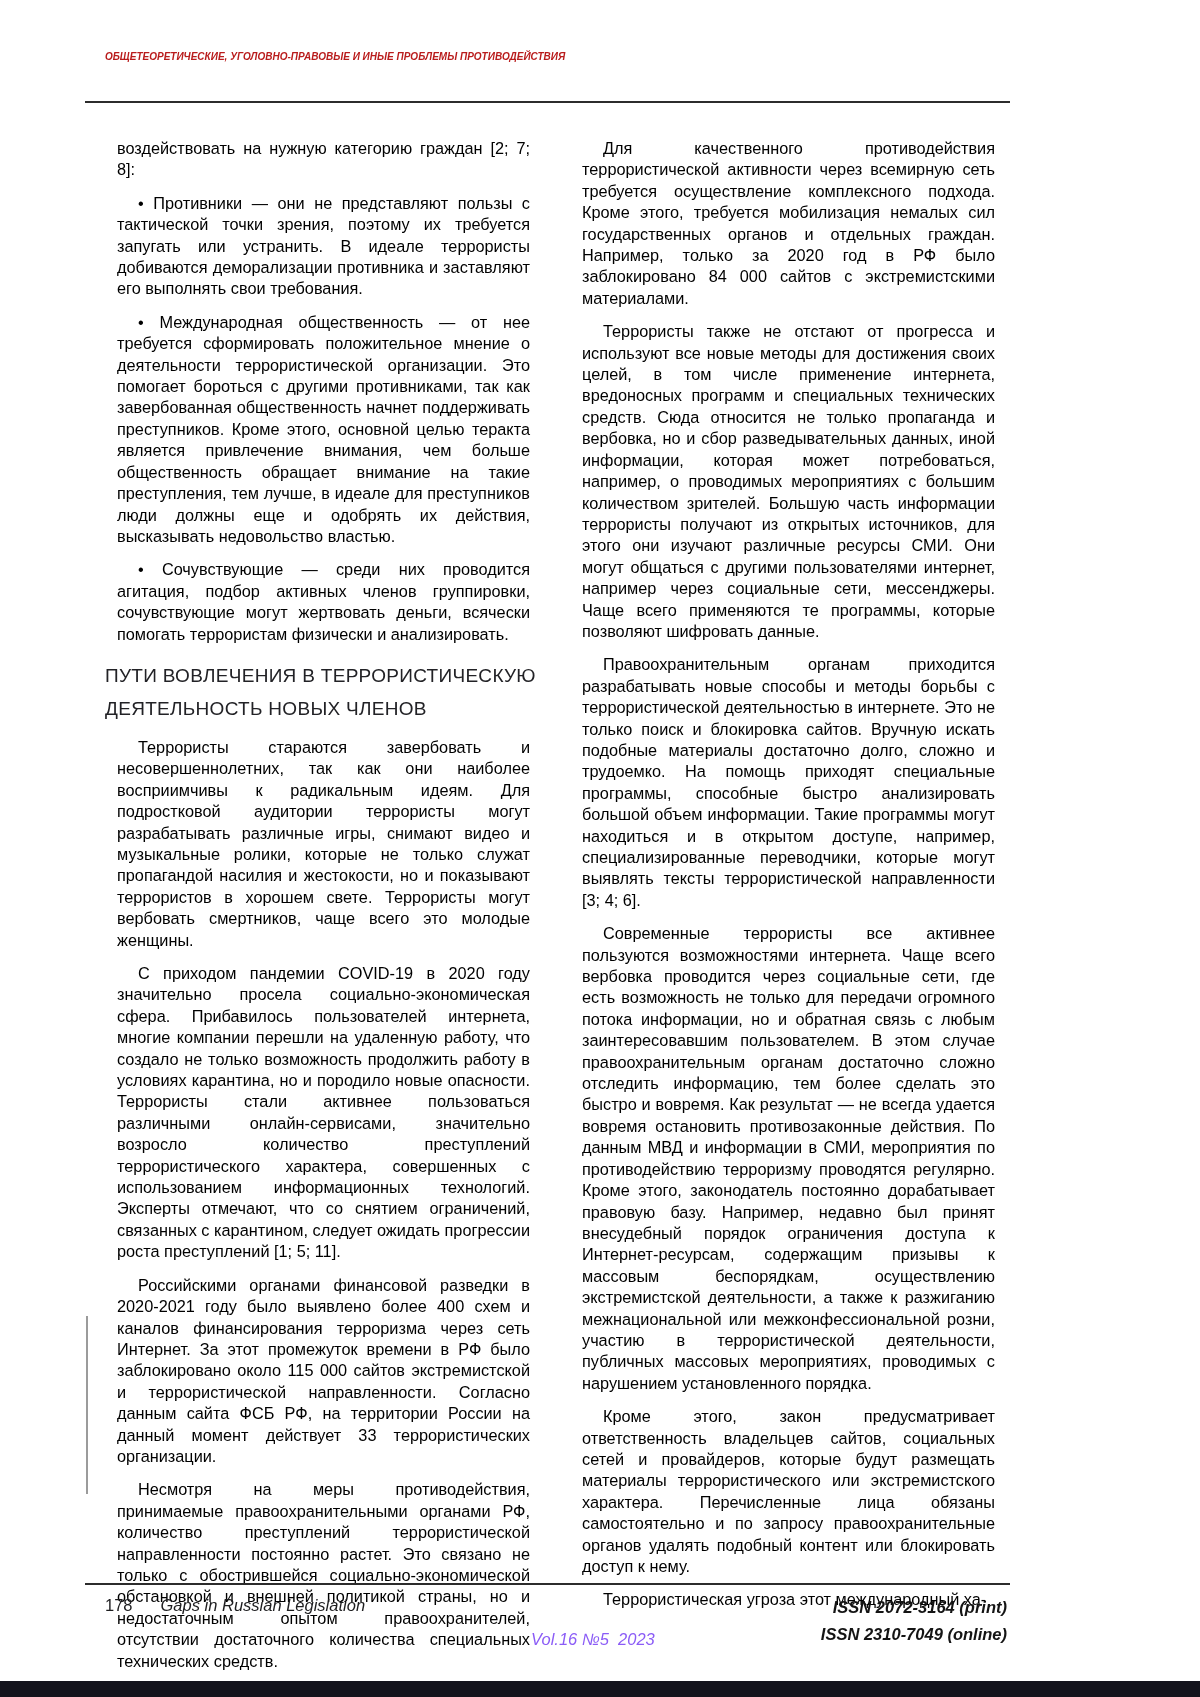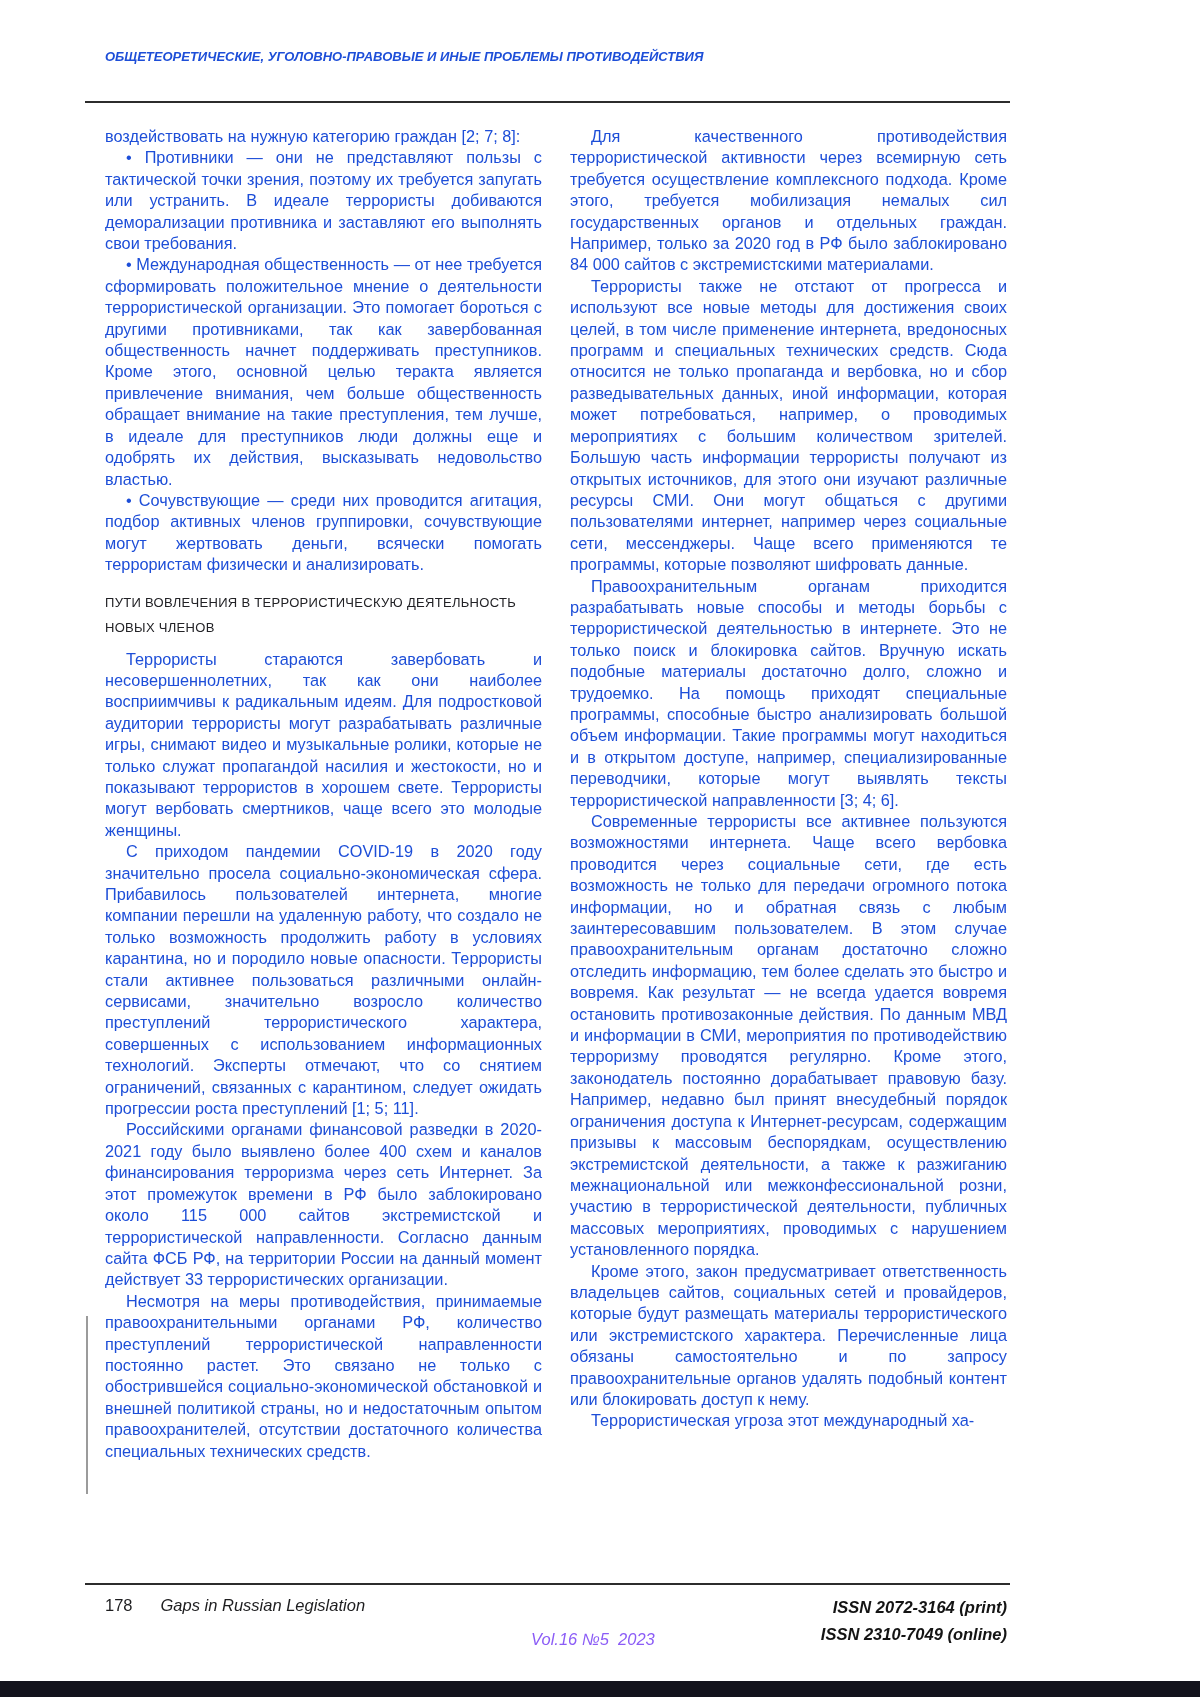--- a/index.html
+++ b/index.html
@@ -13,56 +13,56 @@
     overflow: hidden;
     margin: 0 auto;
   }
   .running-head {
     position: absolute;
     top: 46px;
     left: 105px;
     width: 905px;
     font-style: italic;
     font-weight: bold;
-    font-size: 13px;
+    font-size: 10px;
     line-height: 22px;
-    color: #1d4ed8;
+    color: #b91c1c;
   }
   .head-rule {
     position: absolute;
     top: 101px;
     left: 85px;
     width: 925px;
     height: 1.5px;
     background: #2c2c2c;
   }
   .columns {
     position: absolute;
     top: 126px;
     left: 105px;
     width: 902px;
     display: flex;
     gap: 28px;
   }
   .col { width: 437px; }
   .para {
-    margin: 0;
+    margin: 12px;
     font-size: 16.3px;
     line-height: 21.4px;
     text-align: justify;
     text-indent: 21px;
-    color: #1d4ed8;
+    color: #000000;
     hyphens: auto;
     -webkit-hyphens: auto;
   }
   .para.no-indent { text-indent: 0; }
   .section-heading {
-    font-size: 13px;
+    font-size: 19px;
     font-weight: 400;
-    line-height: 25px;
+    line-height: 33px;
     letter-spacing: 0.3px;
     margin: 14px 0 9px 0;
     color: #222226;
     text-align: left;
   }
   .footer-rule {
     position: absolute;
     left: 85px;
     top: 1583px;
     width: 925px;

